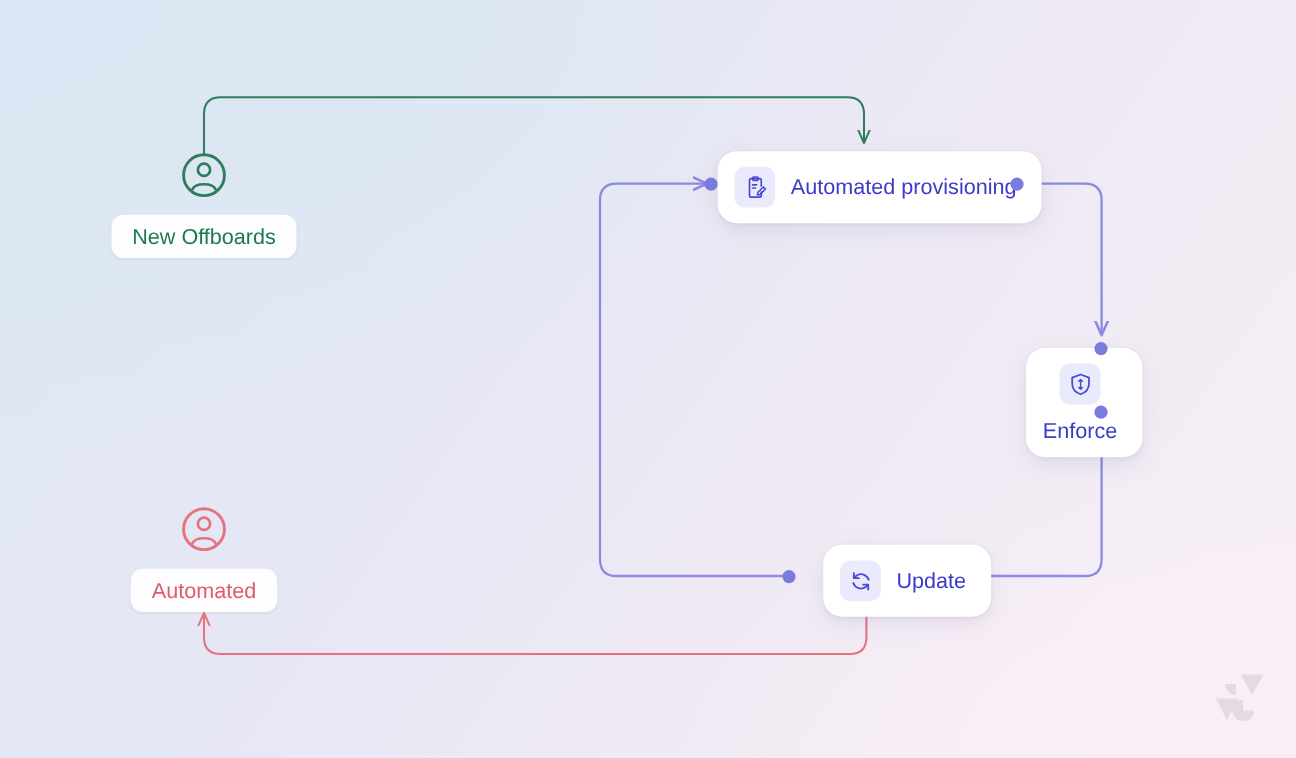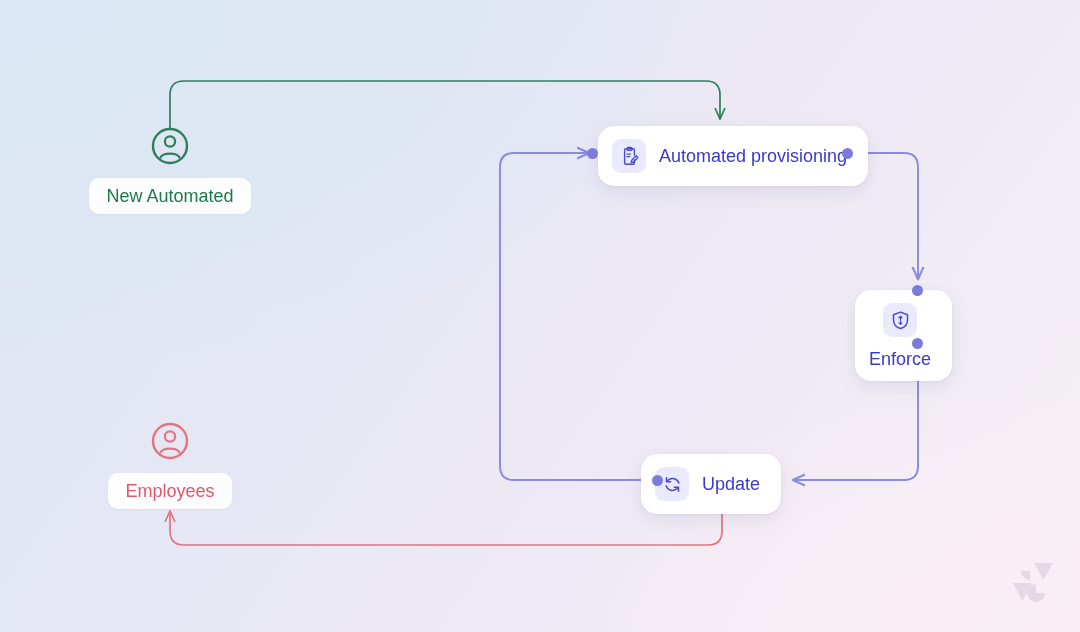--- a/index.html
+++ b/index.html
@@ -123,32 +123,32 @@
   </svg>
 
   <div class="person-node" style="left:95px; top:126px; width:150px;">
     <span class="person-icon">
       <svg width="40" height="40" viewBox="0 0 40 40" xmlns="http://www.w3.org/2000/svg">
         <circle cx="20" cy="20" r="17" fill="none" stroke="#2f7d5c" stroke-width="2.4"></circle>
         <circle cx="20" cy="15.5" r="5.1" fill="none" stroke="#2f7d5c" stroke-width="2.2"></circle>
         <path d="M 10.5 31.5 C 12.6 26.2 27.4 26.2 29.5 31.5" fill="none" stroke="#2f7d5c" stroke-width="2.2" stroke-linecap="round"></path>
       </svg>
     </span>
-    <span class="person-chip chip-green">New Automated</span>
+    <span class="person-chip chip-green">New Offboards</span>
   </div>
 
   <div class="person-node" style="left:95px; top:421px; width:150px;">
     <span class="person-icon">
       <svg width="40" height="40" viewBox="0 0 40 40" xmlns="http://www.w3.org/2000/svg">
         <circle cx="20" cy="20" r="17" fill="none" stroke="#e5737f" stroke-width="2.4"></circle>
         <circle cx="20" cy="15.5" r="5.1" fill="none" stroke="#e5737f" stroke-width="2.2"></circle>
         <path d="M 10.5 31.5 C 12.6 26.2 27.4 26.2 29.5 31.5" fill="none" stroke="#e5737f" stroke-width="2.2" stroke-linecap="round"></path>
       </svg>
     </span>
-    <span class="person-chip chip-red">Employees</span>
+    <span class="person-chip chip-red">Automated</span>
   </div>
 
   <div class="card" style="left:598px; top:126px;">
     <span class="card-icon">
       <svg width="21" height="21" viewBox="0 0 24 24" xmlns="http://www.w3.org/2000/svg">
         <path d="M8 3.2 h8 a1.6 1.6 0 0 1 1.6 1.6 v5.4 M17.6 16 v3.3 a1.6 1.6 0 0 1 -1.6 1.6 H8 a1.6 1.6 0 0 1 -1.6 -1.6 V4.8 A1.6 1.6 0 0 1 8 3.2" fill="none" stroke="#4a49d6" stroke-width="1.6" stroke-linecap="round" stroke-linejoin="round"></path>
         <rect x="9.3" y="1.7" width="5.4" height="3.2" rx="1" fill="none" stroke="#4a49d6" stroke-width="1.5"></rect>
         <path d="M9.2 9.2 h4 M9.2 12.2 h3" stroke="#4a49d6" stroke-width="1.5" stroke-linecap="round"></path>
         <path d="M19.6 11.2 l2 2 l-5.1 5.1 l-2.6 0.6 l0.6 -2.6 z" fill="none" stroke="#4a49d6" stroke-width="1.5" stroke-linejoin="round"></path>
       </svg>
@@ -164,21 +164,21 @@
         <path d="M12 2.4 L20 5.4 V11 c0 5.2 -3.4 8.7 -8 10.2 C7.4 19.7 4 16.2 4 11 V5.4 z" fill="none" stroke="#4a49d6" stroke-width="1.7" stroke-linejoin="round"></path>
         <path d="M12 7.2 L12 11.4 M10.3 8.9 L12 7.2 L13.7 8.9" fill="none" stroke="#4a49d6" stroke-width="1.4" stroke-linecap="round" stroke-linejoin="round"></path>
         <path d="M12 16.4 L12 12.2 M10.3 14.7 L12 16.4 L13.7 14.7" fill="none" stroke="#4a49d6" stroke-width="1.4" stroke-linecap="round" stroke-linejoin="round"></path>
       </svg>
     </span>
     <span class="card-label">Enforce</span>
   </div>
   <div class="port" style="left:912px; top:285px;"></div>
   <div class="port" style="left:912px; top:338px;"></div>
 
-  <div class="card" style="left:641px; top:454px;">
+  <div class="card" style="left:686px; top:454px;">
     <span class="card-icon">
       <svg width="21" height="21" viewBox="0 0 24 24" xmlns="http://www.w3.org/2000/svg">
         <path d="M19.3 10.4 A7.6 7.6 0 0 0 7.6 6.6 L5.4 8.6" fill="none" stroke="#4a49d6" stroke-width="1.8" stroke-linecap="round"></path>
         <path d="M4.7 13.6 A7.6 7.6 0 0 0 16.4 17.4 L18.6 15.4" fill="none" stroke="#4a49d6" stroke-width="1.8" stroke-linecap="round"></path>
         <path d="M5.2 4.2 L5.2 8.9 L9.9 8.9" fill="none" stroke="#4a49d6" stroke-width="1.8" stroke-linecap="round" stroke-linejoin="round"></path>
         <path d="M18.8 19.8 L18.8 15.1 L14.1 15.1" fill="none" stroke="#4a49d6" stroke-width="1.8" stroke-linecap="round" stroke-linejoin="round"></path>
       </svg>
     </span>
     <span class="card-label">Update</span>
   </div>

